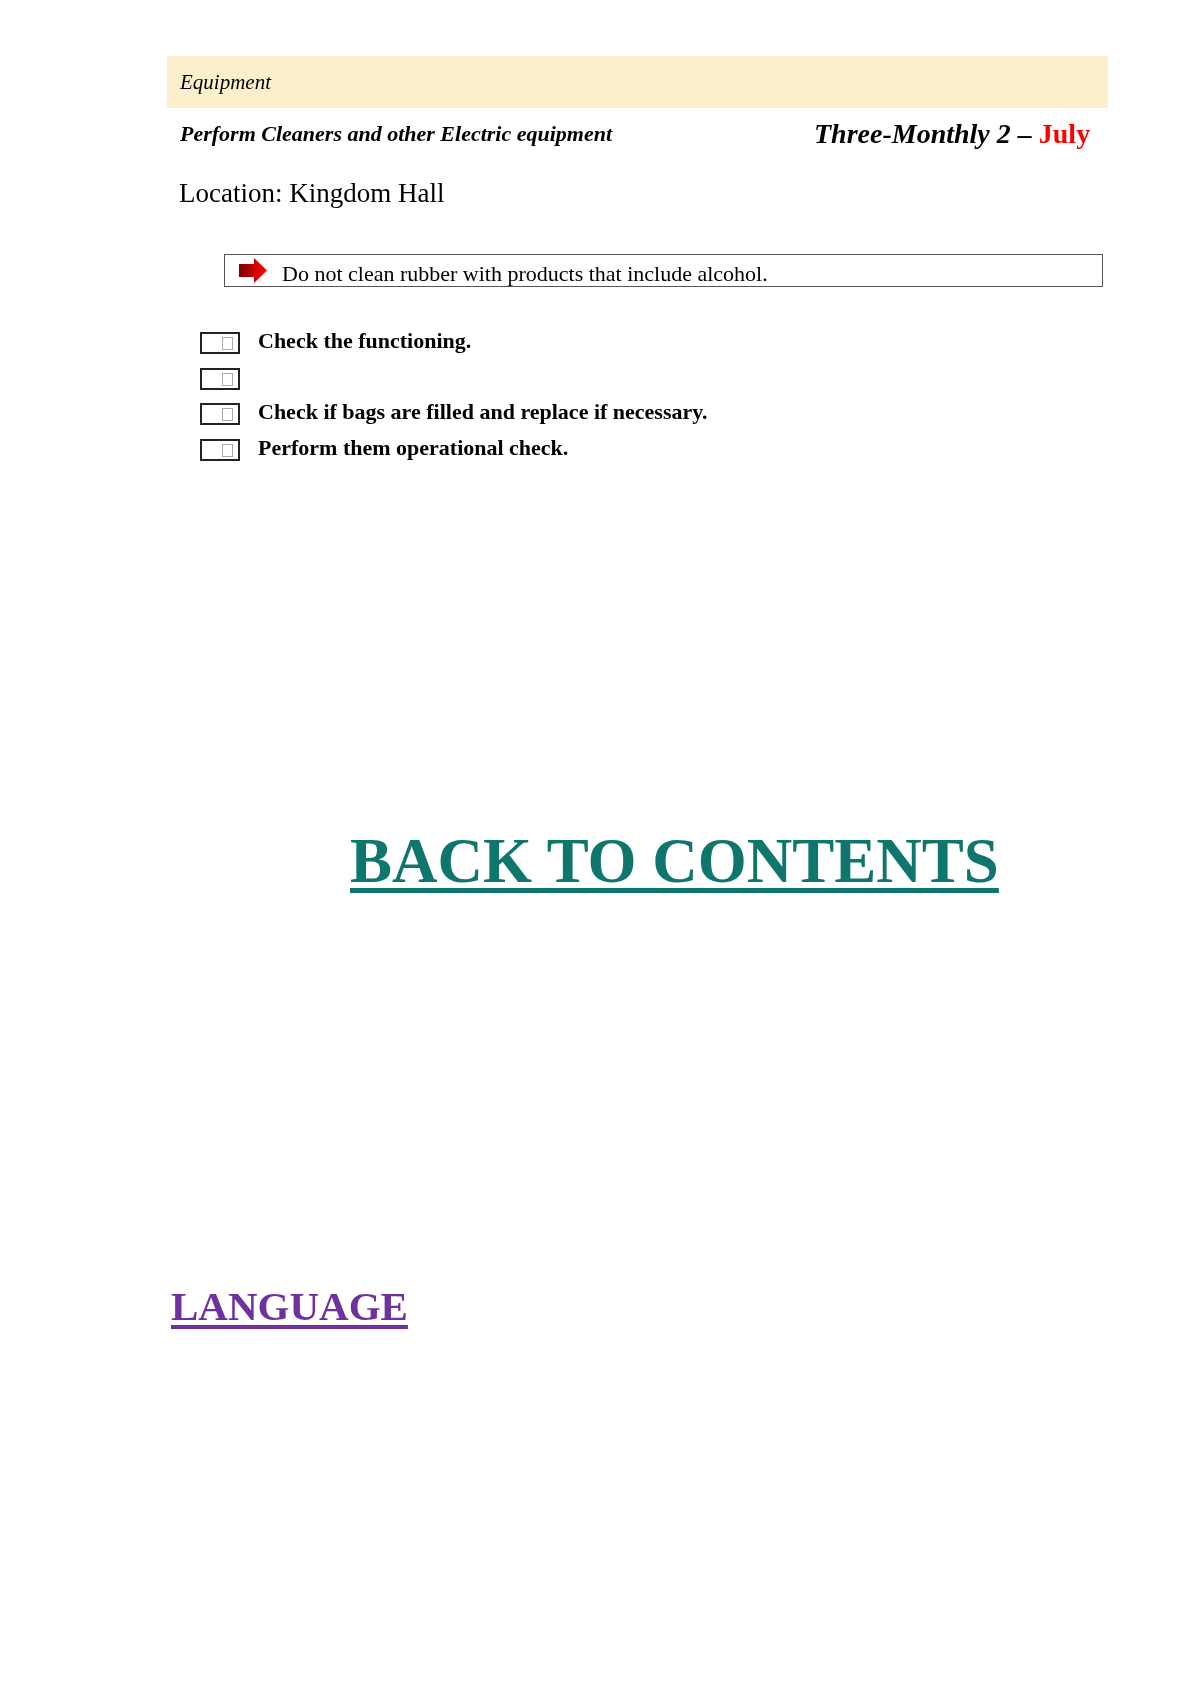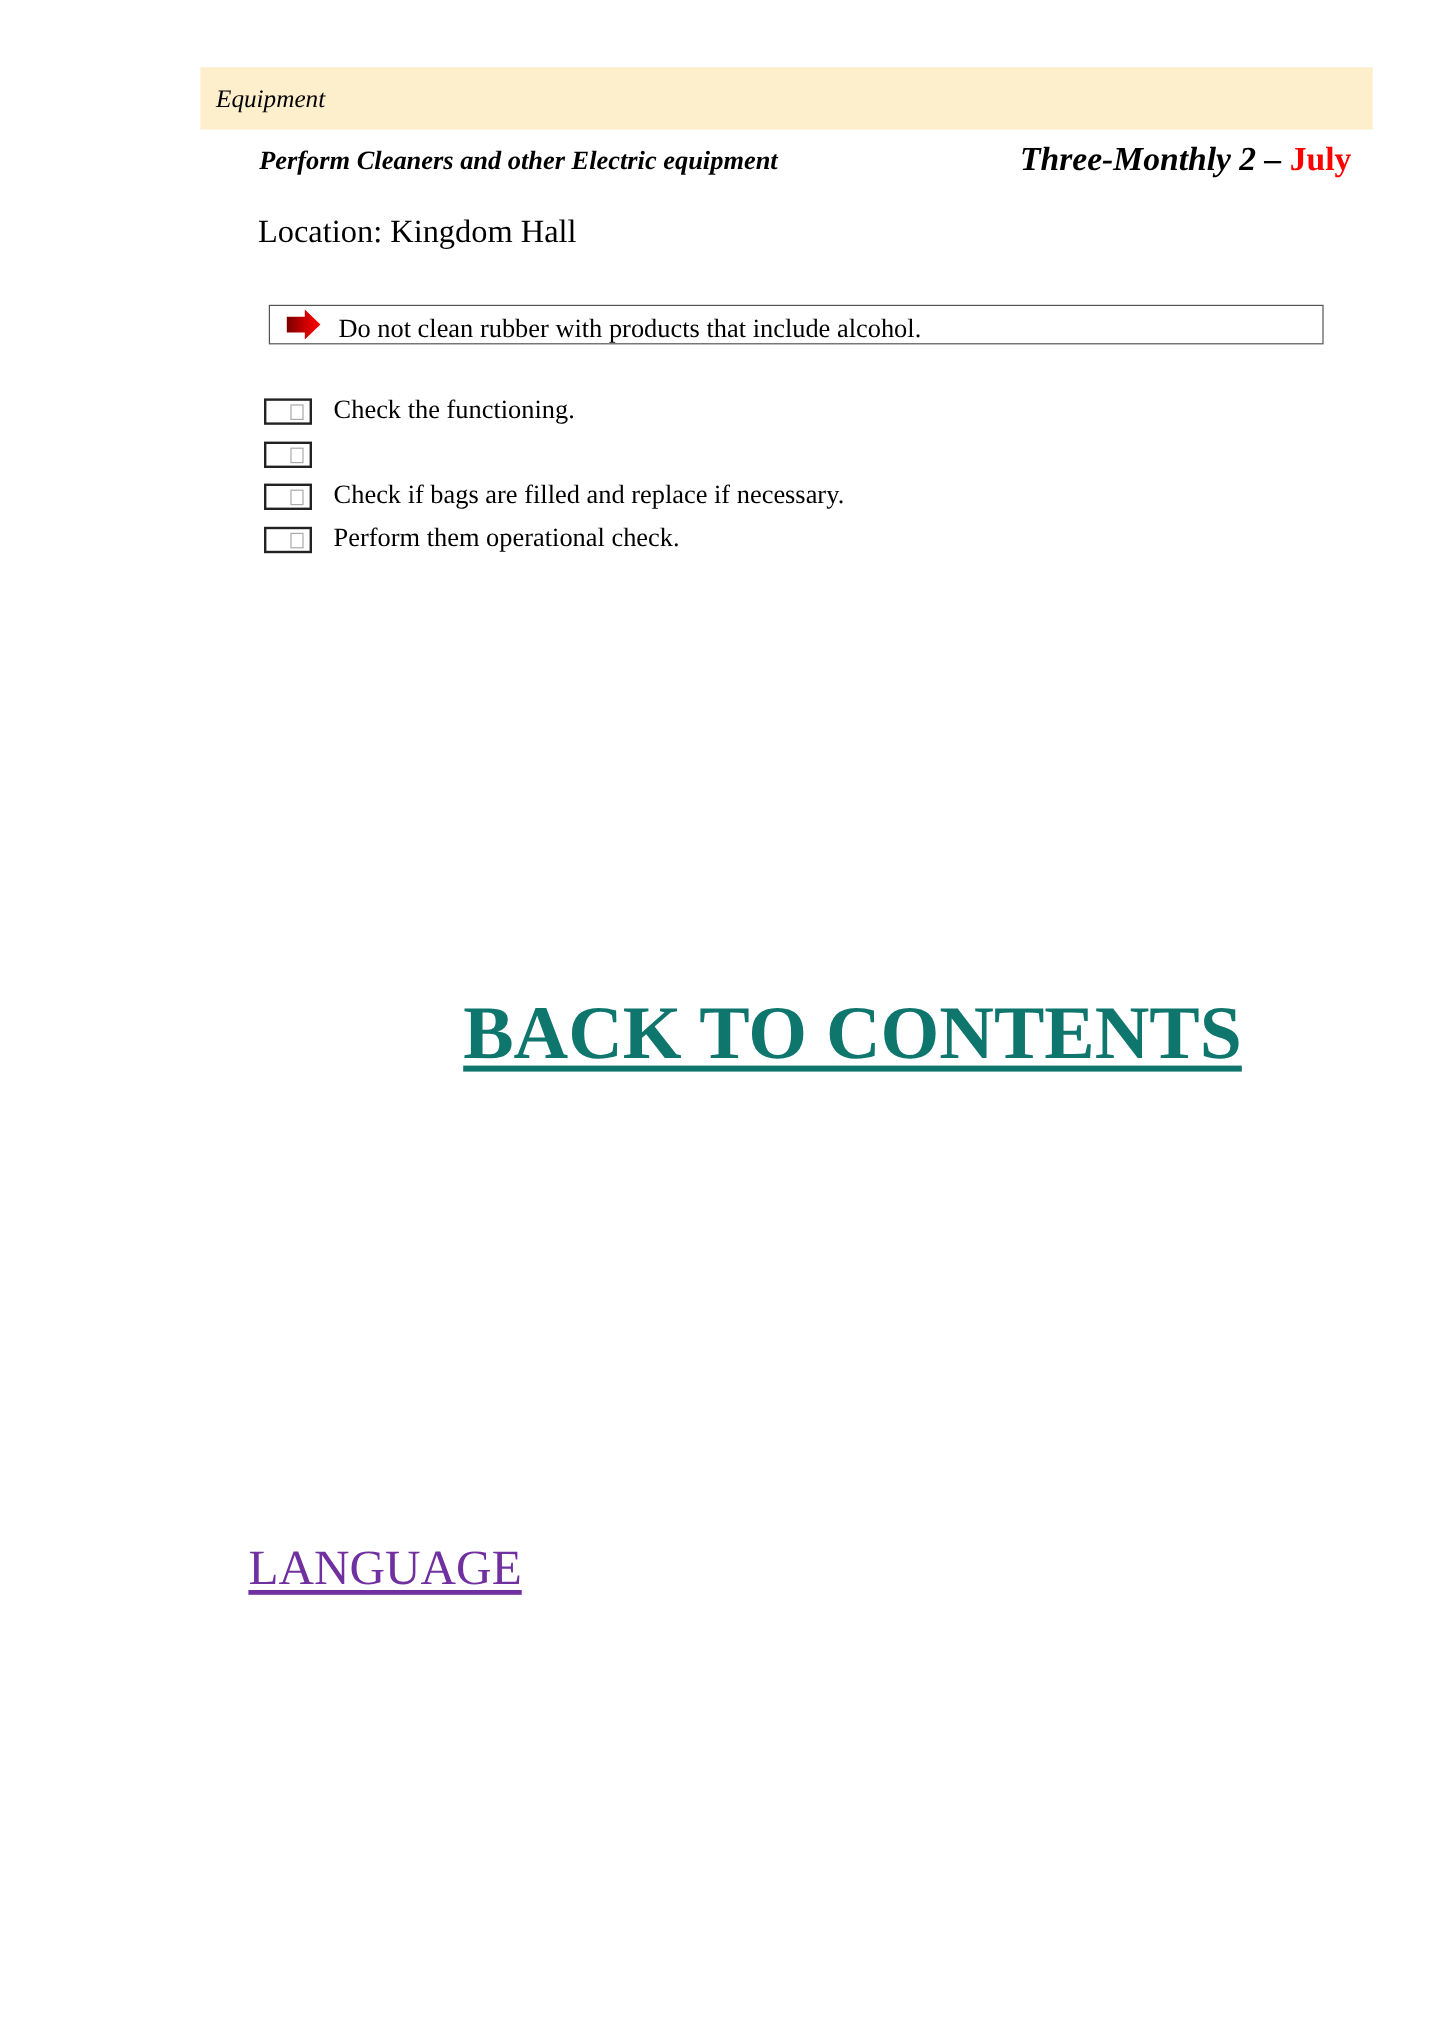--- a/index.html
+++ b/index.html
@@ -1,20 +1,20 @@
 <!DOCTYPE html>
 <html><head>
   <meta charset="utf-8">
   <style>
     html, body { margin: 0; padding: 0; background: #ffffff; }
     body {
       width: 1191px; height: 1684px; position: relative; overflow: hidden;
       font-family: "Liberation Serif", "DejaVu Serif", serif; color: #000;
     }
-    .abs { position: absolute; padding-left: 36px; }
+    .abs { position: absolute; }
     .banner {
       left: 167px; top: 56px; width: 941px; height: 52px;
       background: #fdefcb;
     }
     .banner-text {
       position: absolute; left: 13px; top: 14px;
       font-style: italic; font-size: 21px; line-height: 24px; white-space: nowrap;
     }
     .subtitle {
       left: 180px; top: 121px; font-size: 22px; line-height: 26px;
@@ -32,40 +32,40 @@
     .note {
       left: 224px; top: 254px; width: 879px; height: 33px;
       border: 1.5px solid #555; box-sizing: border-box;
     }
     .note-arrow {
       position: absolute; left: 13px; top: 3px; width: 30px; height: 25px;
     }
     .note-text {
       position: absolute; left: 57px; top: 6px; font-size: 22px; line-height: 26px; white-space: nowrap;
     }
-    .checklist { left: 184px; top: 327px; width: 920px; }
+    .checklist { left: 200px; top: 327px; width: 920px; font-weight: bold; }
     .check-row { position: relative; height: 35.6px; }
     .checkbox {
       position: absolute; left: 0; top: 5px; width: 40px; height: 22px;
       border: 2px solid #222; box-sizing: border-box; background: #fff; cursor: pointer;
     }
     .checkbox .inner {
       position: absolute; right: 5px; top: 3px; width: 11px; height: 13px;
       border: 1px solid #aaa; box-sizing: border-box;
     }
     .check-text {
       position: absolute; left: 58px; top: 0px; font-size: 22px; line-height: 28px; white-space: nowrap;
     }
     .back-link {
       left: 350px; top: 826px; font-size: 63px; line-height: 70px; font-weight: bold;
       color: #0f766e; text-decoration: underline; text-decoration-thickness: 5px;
       text-underline-offset: 6px; white-space: nowrap; cursor: pointer;
     }
     .lang-link {
-      left: 171px; top: 1283px; font-size: 41px; line-height: 46px; font-weight: normal;
+      left: 171px; top: 1283px; font-size: 41px; line-height: 46px; font-weight: bold;
       color: #7030a0; text-decoration: underline; text-decoration-thickness: 4px;
       text-underline-offset: 5px; white-space: nowrap; cursor: pointer;
     }
   </style>
 </head>
 <body>
 
 <div class="abs banner">
   <span class="banner-text">Equipment</span>
 </div>

